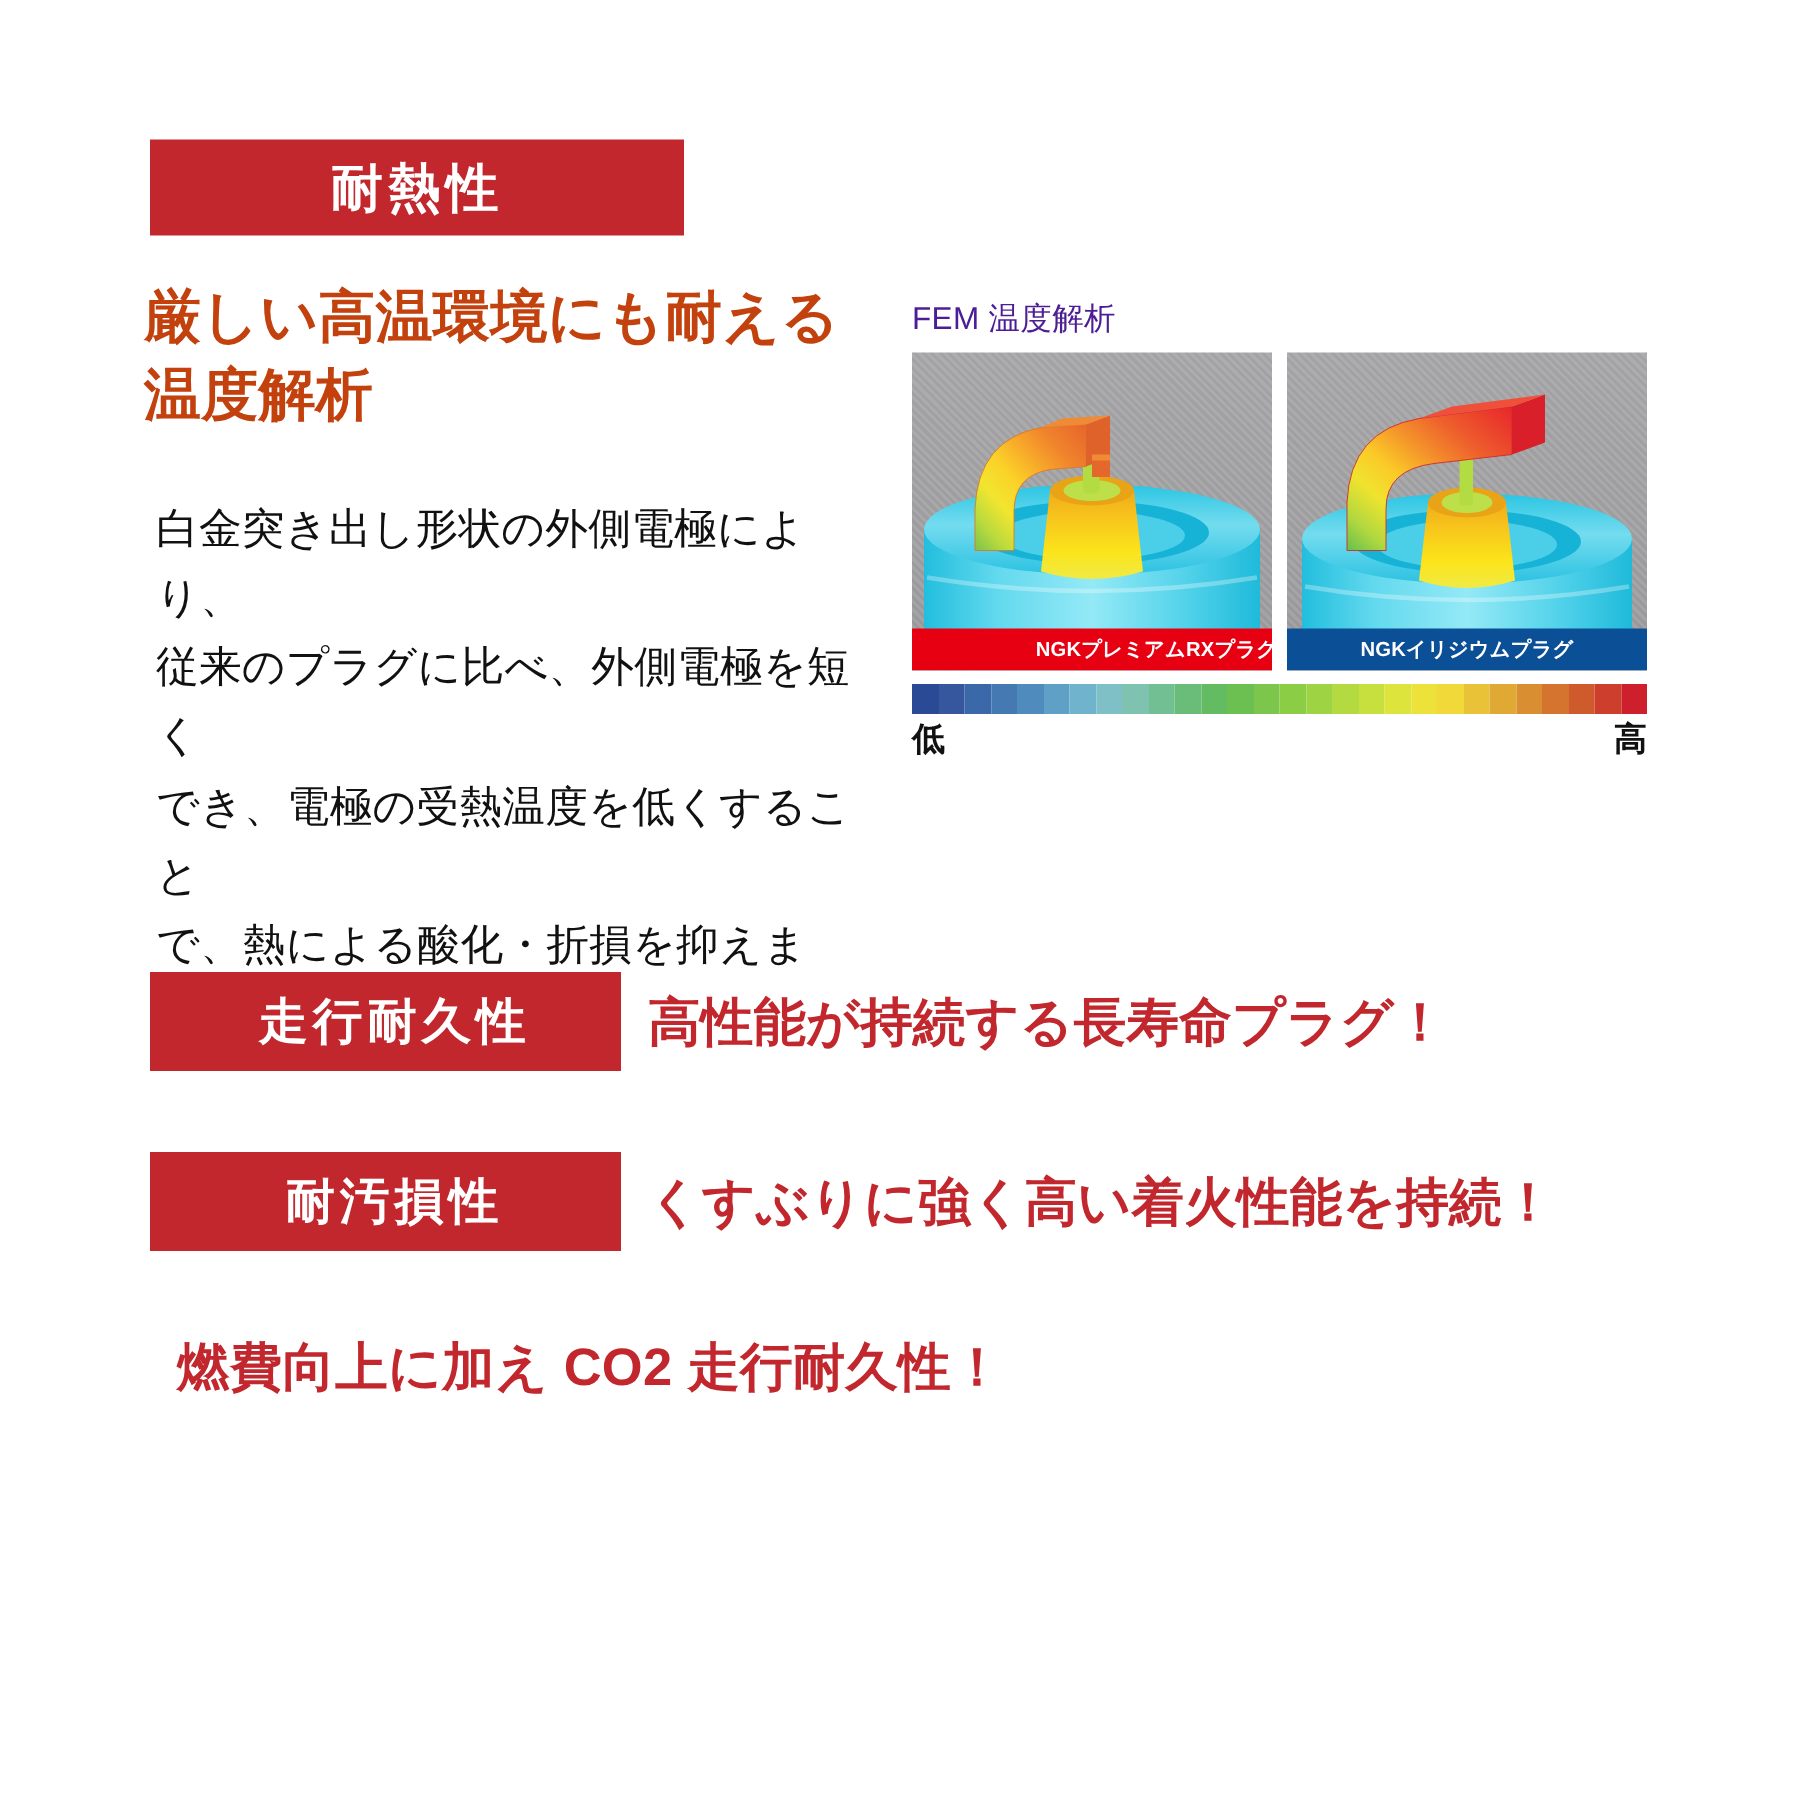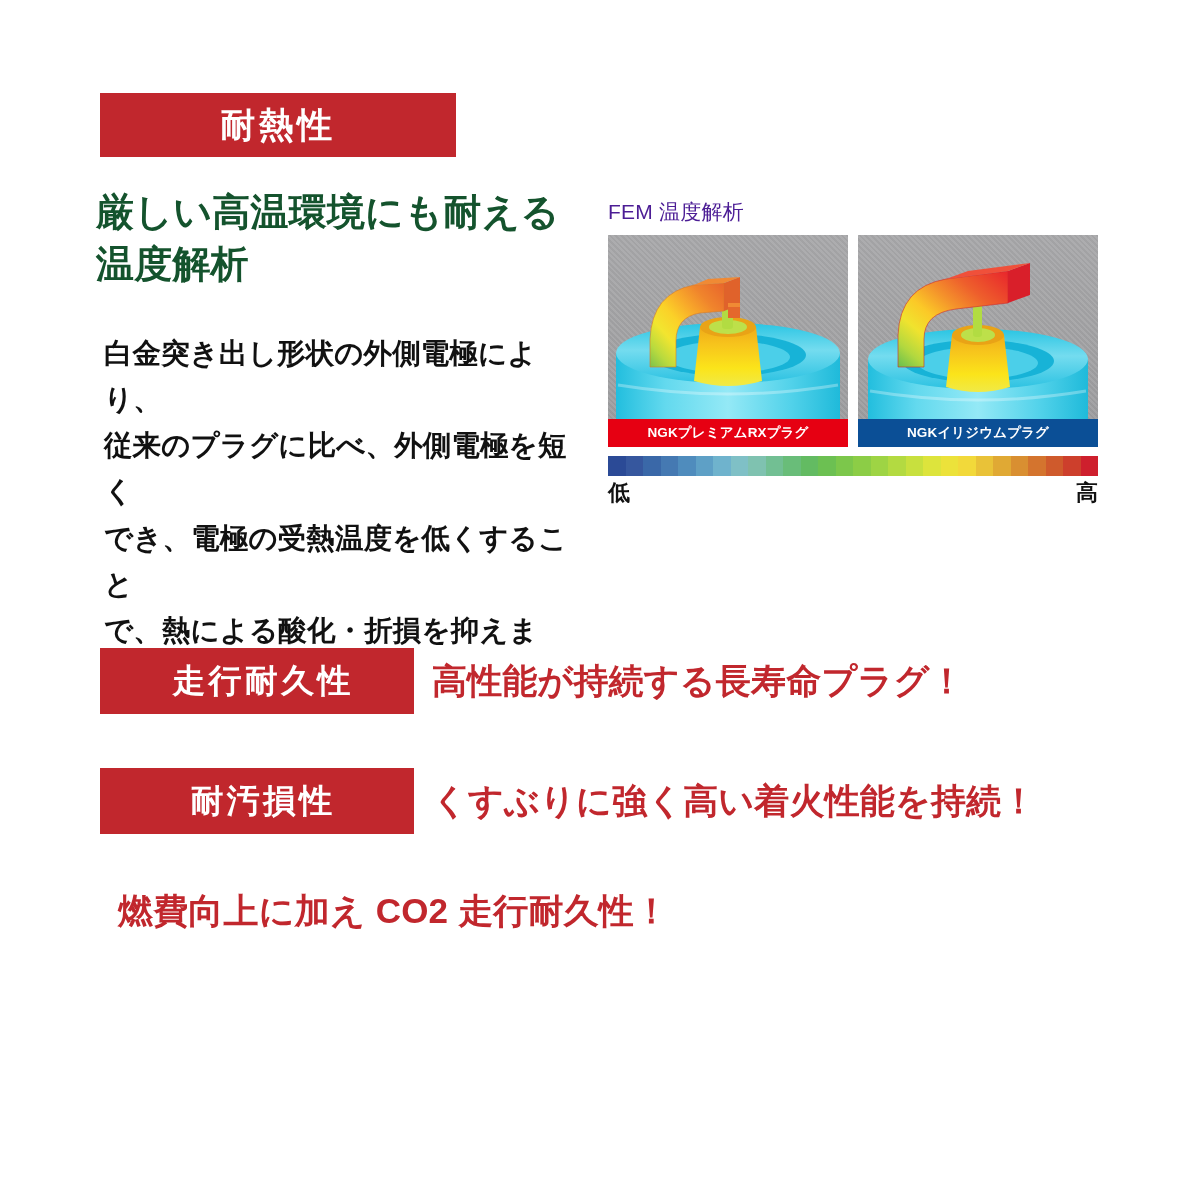--- a/index.html
+++ b/index.html
@@ -37,37 +37,37 @@
     width: 356px;
     height: 64px;
     font-size: 35px;
   }
 
   .headline {
     position: absolute;
     left: 96px;
     top: 186px;
     width: 500px;
-    color: #14532d;
+    color: #c2410c;
     font-size: 38px;
     font-weight: 700;
     line-height: 1.37;
     letter-spacing: 0.005em;
   }
 
   .bodycopy {
     position: absolute;
     left: 104px;
     top: 330px;
     width: 490px;
     font-size: 28.5px;
     line-height: 1.62;
     color: #111111;
     letter-spacing: 0.004em;
-    font-weight: 700;
+    font-weight: 400;
   }
 
   
   .fem-figure {
     position: absolute;
     left: 608px;
     top: 198px;
     width: 490px;
   }
   .fem-caption {
@@ -100,21 +100,21 @@
     width: 100%;
     height: 28px;
     display: flex;
     align-items: center;
     justify-content: center;
     color: #ffffff;
     font-size: 13.5px;
     font-weight: 700;
     letter-spacing: 0.01em;
   }
-  .banner-rx { background: #e60012; }
+  .banner-rx { background: #e60012; padding-left: 43px; }
   .banner-ir { background: #0b4f96; }
 
   
   .scale-wrap {
     margin-top: 9px;
     width: 490px;
   }
   .scale-bar {
     display: flex;
     width: 100%;

